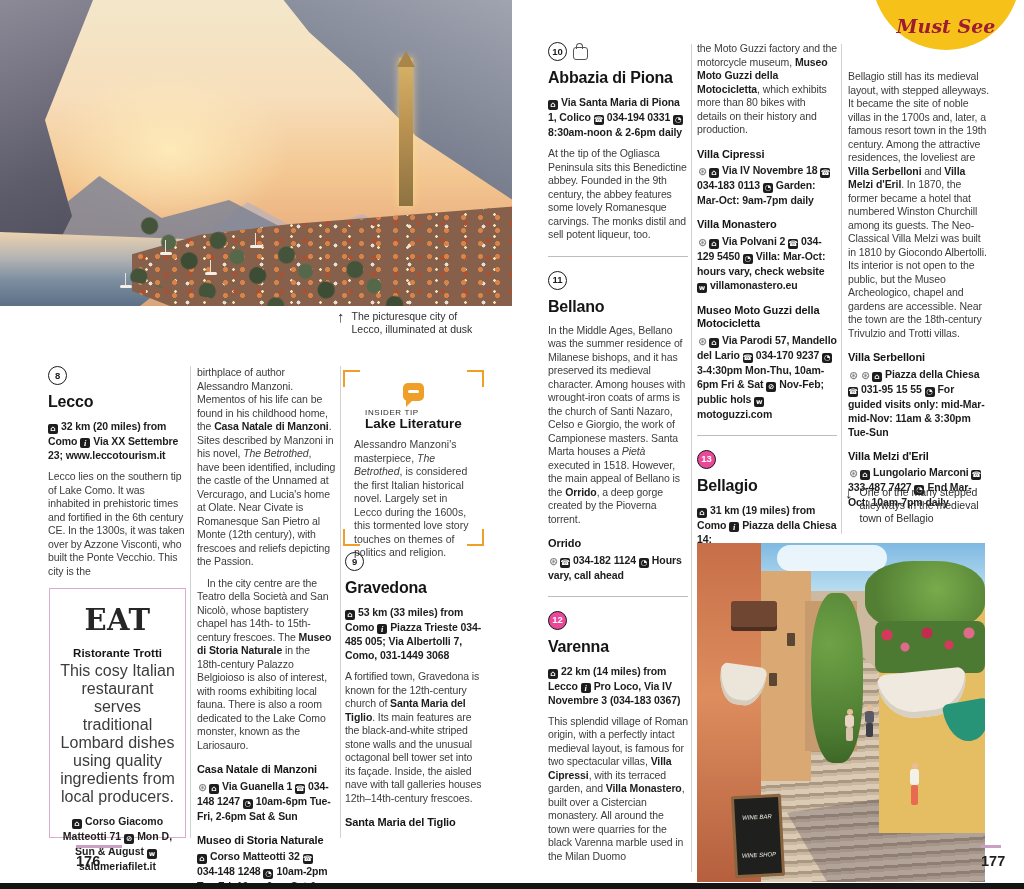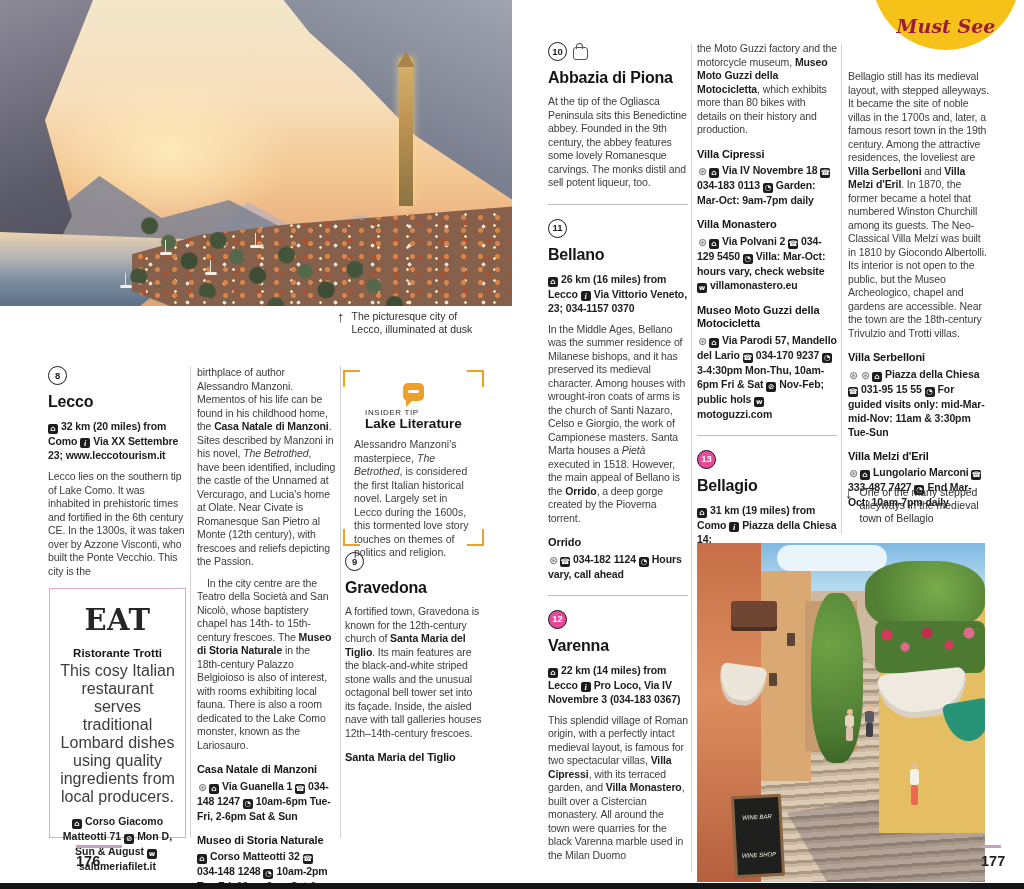--- a/index.html
+++ b/index.html
@@ -217,39 +217,40 @@
       </span>
     </div>
     <div style="font-size:10.5px;line-height:13.5px;"><span class="">Alessandro Manzoni's masterpiece, </span><span class="i ">The Betrothed</span><span class="">, is considered the first Italian historical novel. Largely set in Lecco during the 1600s, this tormented love story touches on themes of politics and religion.</span></div>
   </div>
 
   <div class="col" style="left:345px;top:552px;width:139px;">
     <div class="badge-row">
       <span class="num">9</span>
     </div>
     <h2 class="sec">Gravedona</h2>
+    <p class="info"><span class="ic distance-icon">⌂</span><span>53 km (33 miles) from Como  </span><span class="ic tourist-info-icon">i</span><span>Piazza Trieste 034-485 005; Via Albertolli 7, Como, 031-1449 3068  </span></p>
     <p class="body-p"><span class="">A fortified town, Gravedona is known for the 12th-century church of </span><span class="b ">Santa Maria del Tiglio</span><span class="">. Its main features are the black-and-white striped stone walls and the unusual octagonal bell tower set into its façade. Inside, the aisled nave with tall galleries houses 12th–14th-century frescoes.</span></p>
     <div class="listing">
       <div class="lt">Santa Maria del Tiglio</div>
     </div>
   </div>
 
   <div class="col" style="left:548px;top:42px;width:140px;">
     <div class="badge-row">
       <span class="num">10</span>
       <span class="bag"></span>
     </div>
     <h2 class="sec">Abbazia di Piona</h2>
+    <p class="info"><span class="ic address-icon">⌂</span><span>Via Santa Maria di Piona 1, Colico  </span><span class="ic phone-icon">☎</span><span>034-194 0331  </span><span class="ic clock-icon">◔</span><span>8:30am-noon &amp; 2-6pm daily  </span></p>
     <p class="body-p">At the tip of the Ogliasca Peninsula sits this Benedictine abbey. Founded in the 9th century, the abbey features some lovely Romanesque carvings. The monks distil and sell potent liqueur, too.</p>
     <div class="hrule"></div>
     <div class="badge-row">
       <span class="num">11</span>
     </div>
     <h2 class="sec">Bellano</h2>
-    <p class="info"><span class="ic distance-icon">⌂</span><span>26 km (16 miles) from Lecco  </span><span class="ic tourist-info-icon">i</span><span>Via Vittorio Veneto, 23; 034-1157 0370  </span></p>
     <p class="body-p"><span class="">In the Middle Ages, Bellano was the summer residence of Milanese bishops, and it has preserved its medieval character. Among houses with wrought-iron coats of arms is the church of Santi Nazaro, Celso e Giorgio, the work of Campionese masters. Santa Marta houses a </span><span class="i ">Pietà</span><span class=""> executed in 1518. However, the main appeal of Bellano is the </span><span class="b ">Orrido</span><span class="">, a deep gorge created by the Pioverna torrent.</span></p>
     <div class="listing">
       <div class="lt">Orrido</div>
       <p class="info"><span class="ic access-icon">⊛</span><span class="ic phone-icon">☎</span><span>034-182 1124  </span><span class="ic clock-icon">◔</span><span>Hours vary, call ahead  </span></p>
     </div>
     <div class="hrule"></div>
     <div class="badge-row">
       <span class="num solid">12</span>
     </div>
     <h2 class="sec">Varenna</h2>

